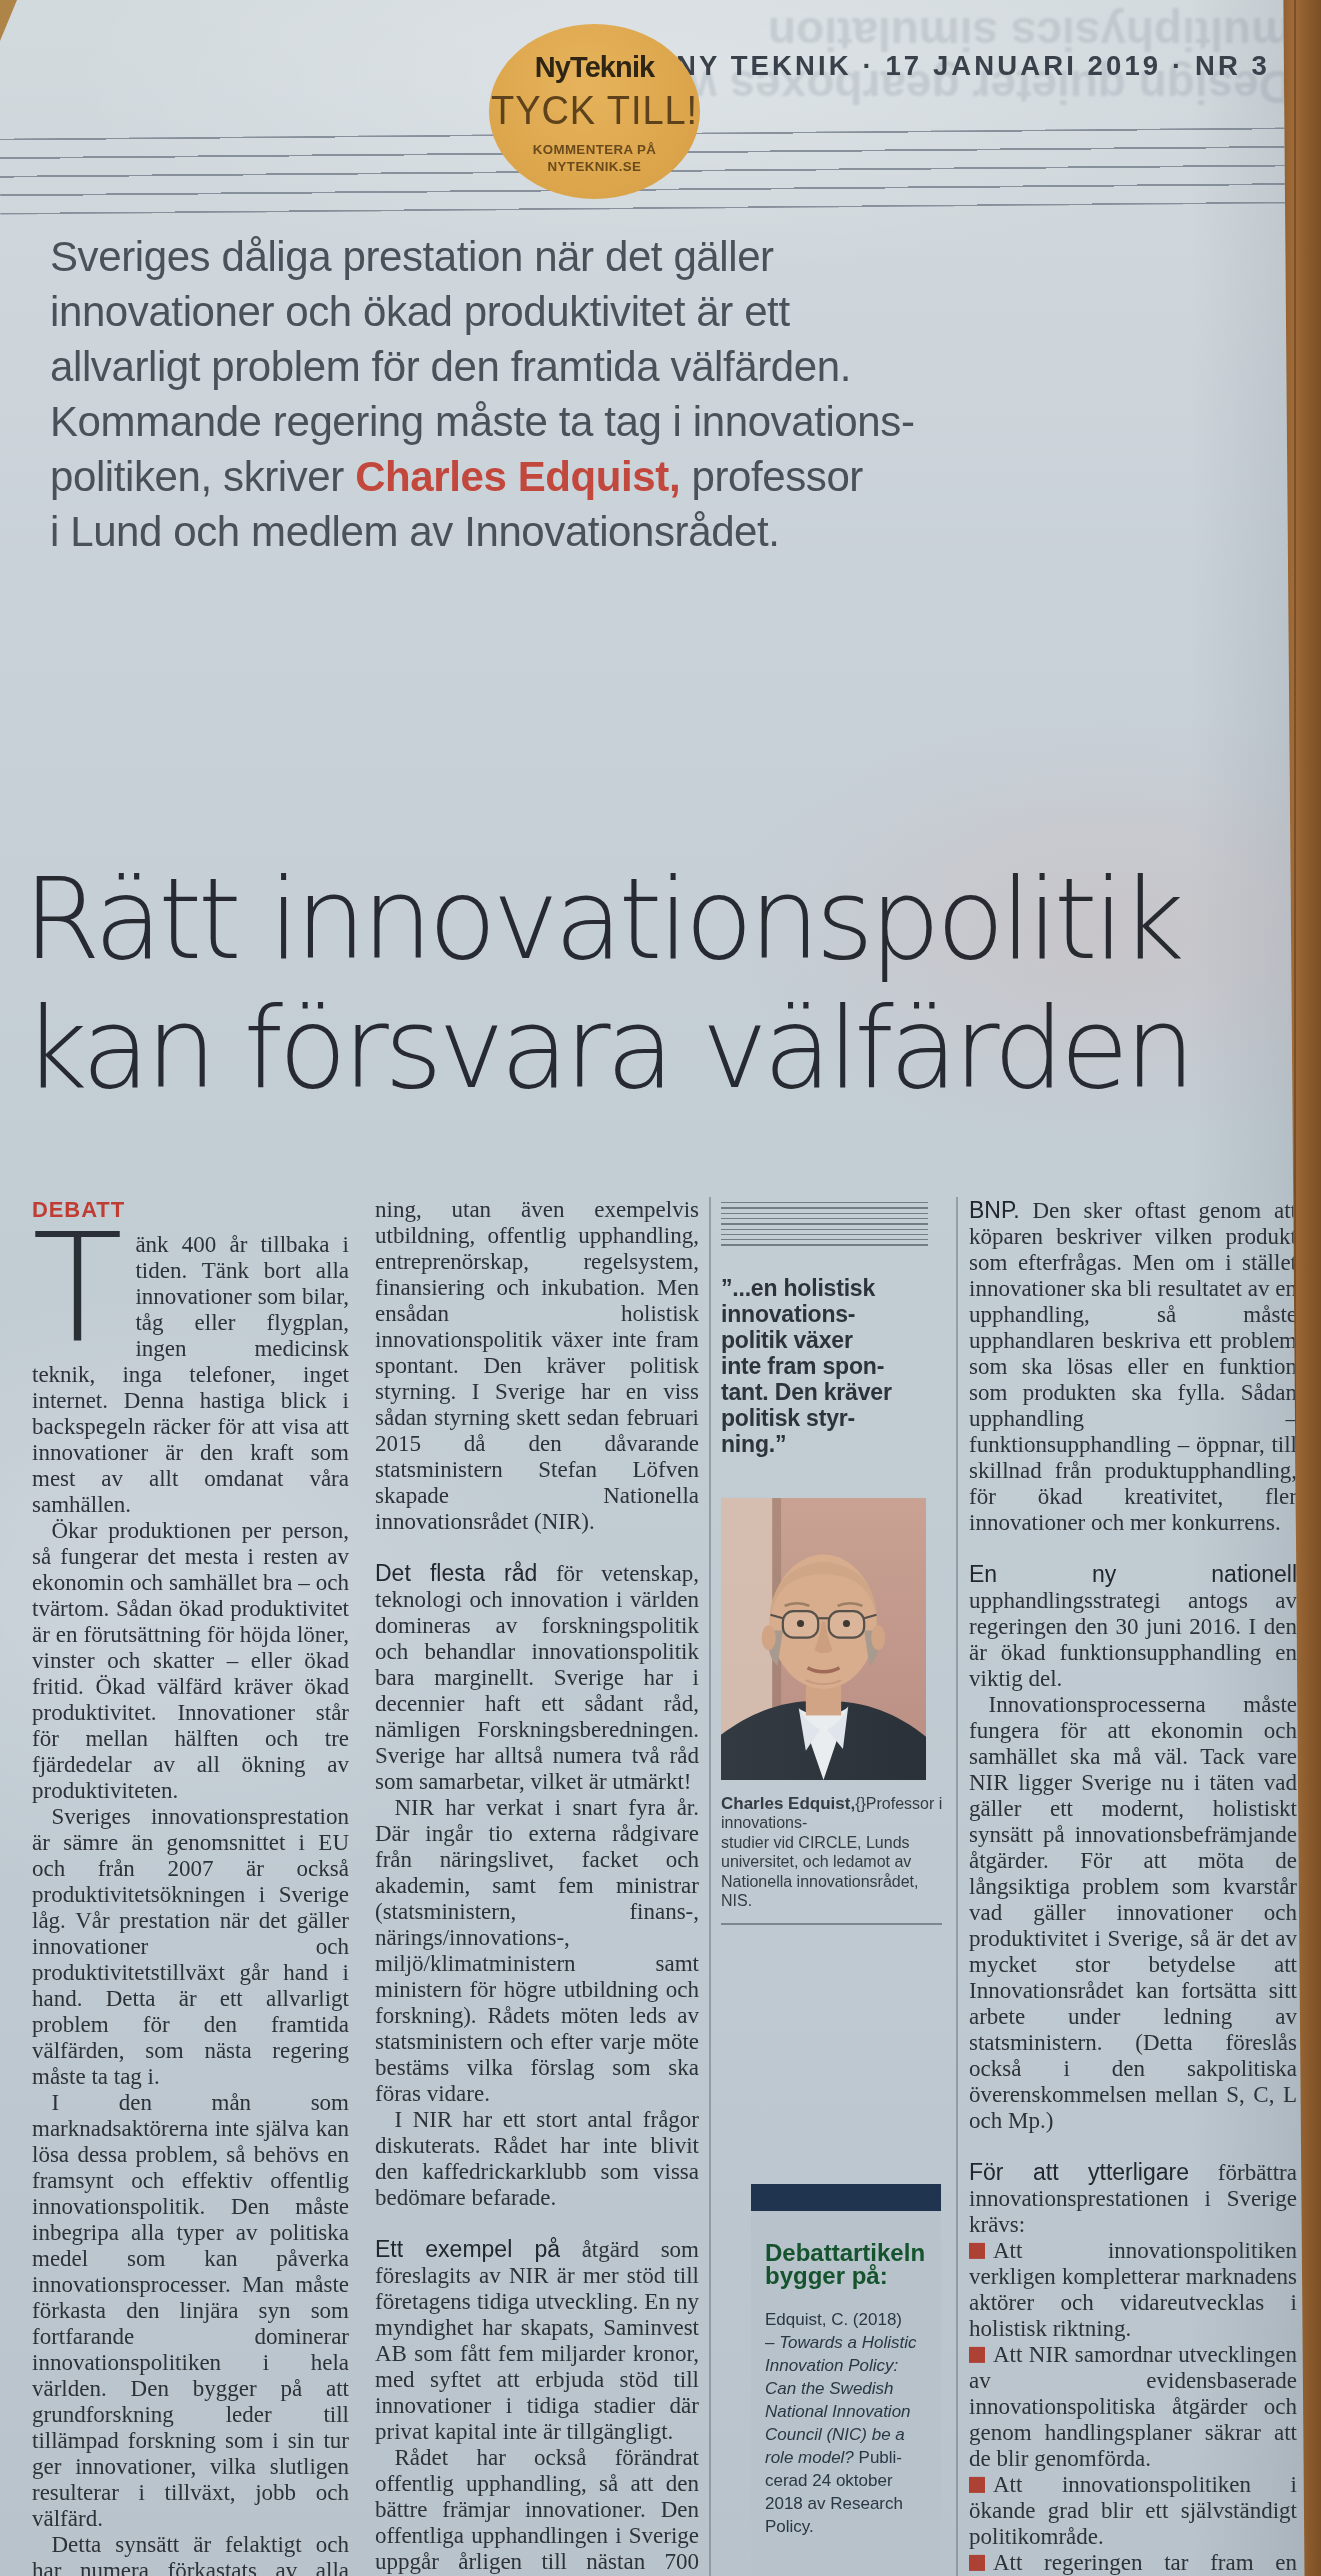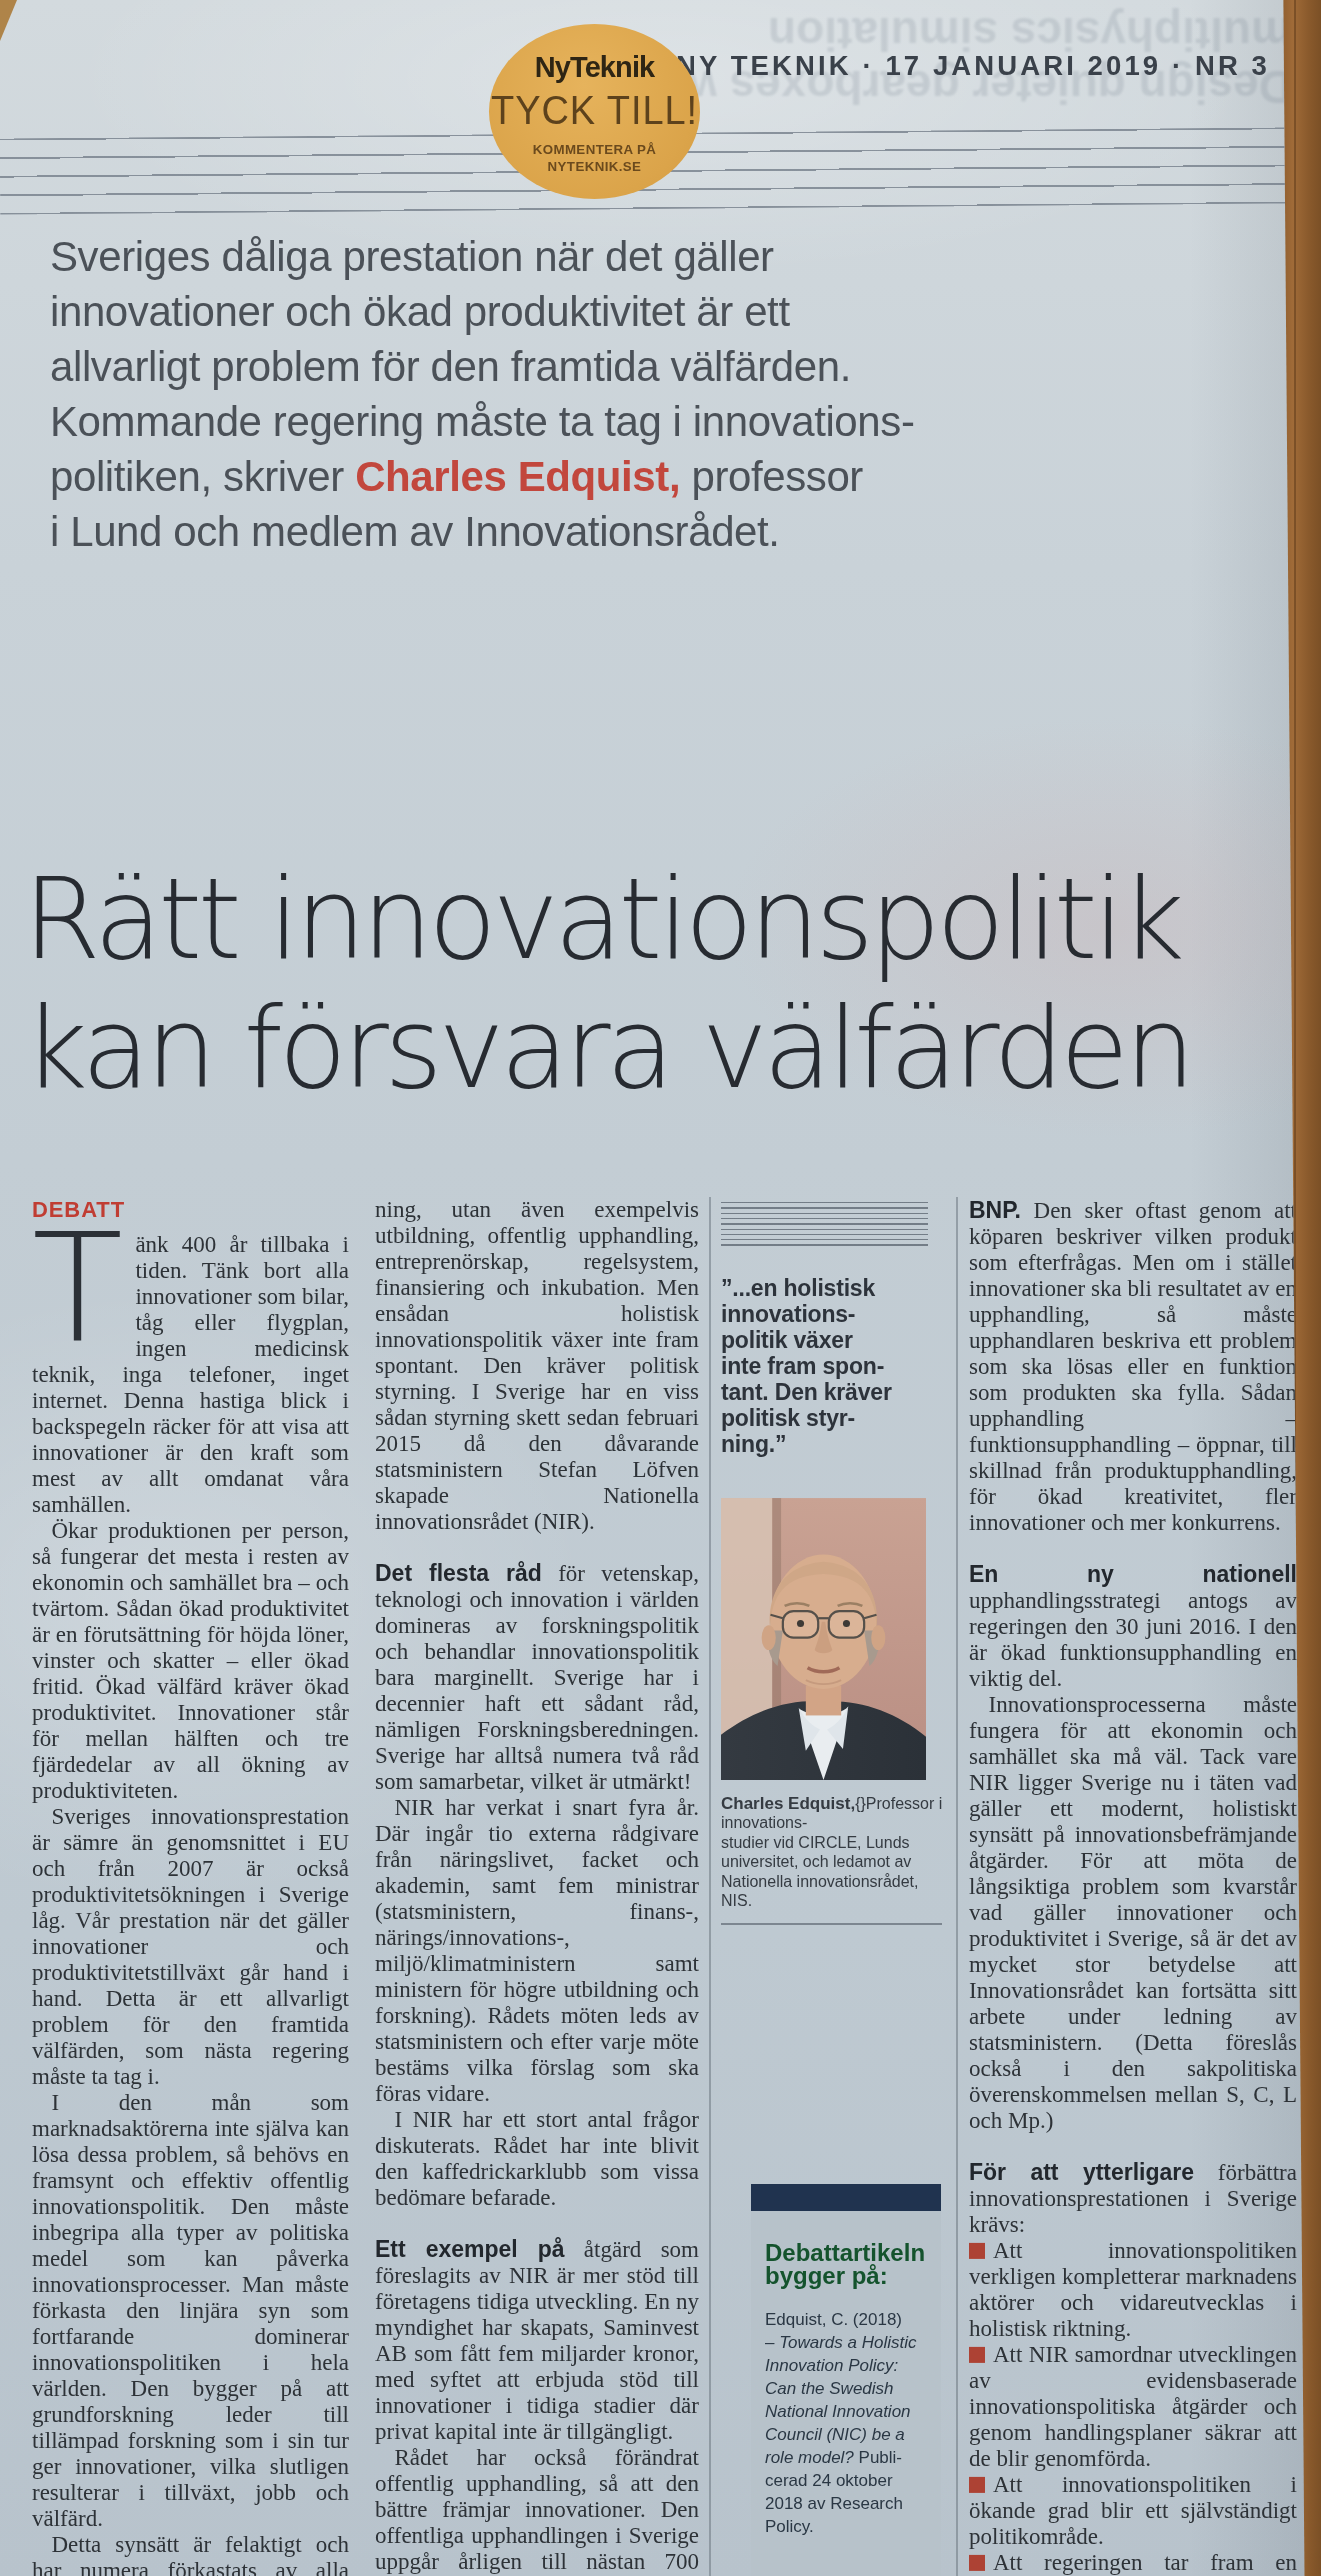--- a/index.html
+++ b/index.html
@@ -55,21 +55,21 @@
   #col1{left:32px;width:317px;}
   #col2{left:375px;width:324px;}
   #col3{left:721px;width:223px;overflow:visible;text-align:left;}
   #col4{left:969px;width:328px;}
   .vrule{position:absolute;top:1197px;bottom:0;width:1.8px;background:rgba(110,120,130,.55);}
   .kicker{font-family:"Liberation Sans",sans-serif;font-weight:bold;font-size:22px;color:#c03d33;
     letter-spacing:0.9px;margin:0 0 8.9px 0;text-align:left;}
   .body-p{margin:0;}
   .ind{text-indent:19.5px;}
   .sp{margin-top:25px;}
-  .lead-in{font-family:"Liberation Sans",sans-serif;font-weight:bold;color:#22272d;}
+  .lead-in{font-family:"Liberation Sans",sans-serif;font-weight:normal;color:#22272d;}
   .dropcap{float:left;font-family:"DejaVu Sans",sans-serif;font-weight:200;font-size:149px;
     line-height:108px;color:#2b3036;margin:3.5px 12.4px 0 0;}
   .sq{display:inline-block;width:16px;height:16px;background:#ad4234;margin-right:8px;
     transform:translateY(0.9px);}
   
   .rules-col{width:207px;height:46px;margin-top:5.3px;
     background:repeating-linear-gradient(180deg,rgba(62,72,84,.6) 0 1.3px,transparent 1.3px 5.3px);}
   .pullquote{margin-top:26.6px;font-family:"Liberation Sans",sans-serif;font-weight:bold;
     font-size:23px;line-height:26px;color:#2d333b;white-space:pre-line;letter-spacing:-0.2px;}
   .portrait{margin-top:41px;width:205px;height:282px;display:block;}

